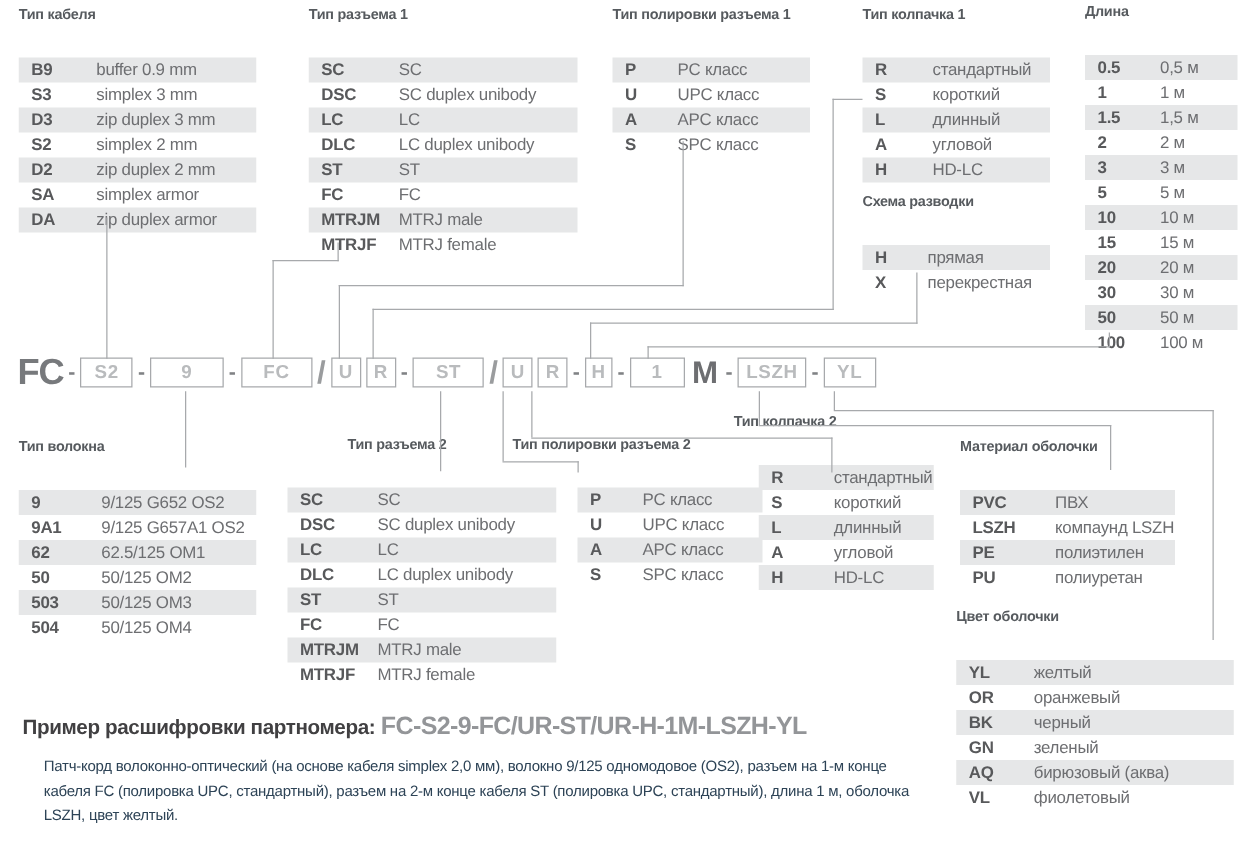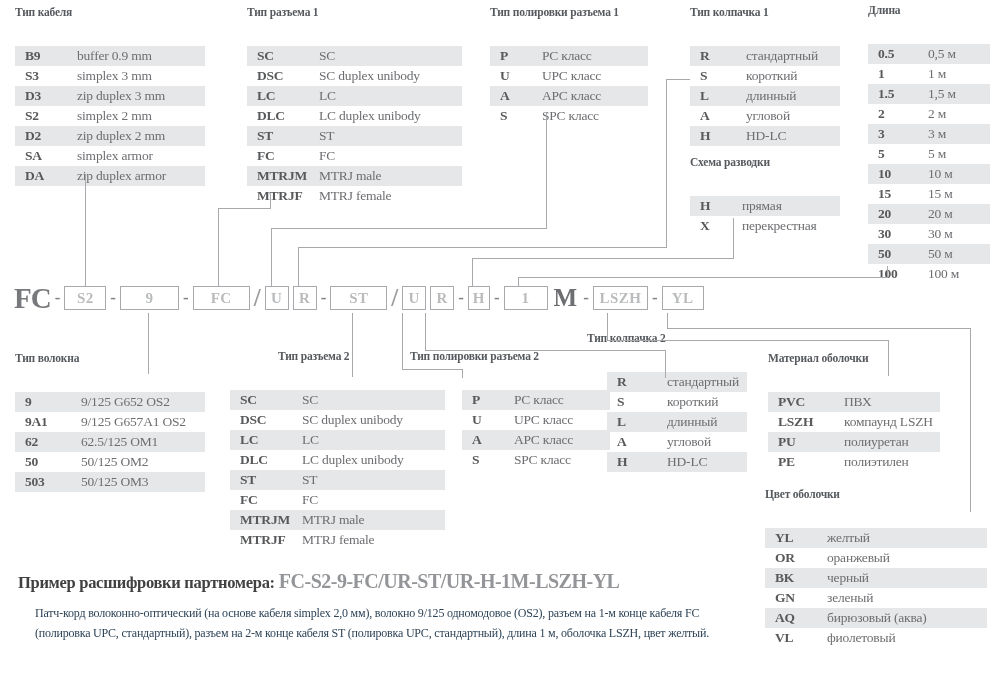--- a/index.html
+++ b/index.html
@@ -1,18 +1,18 @@
 <!DOCTYPE html>
 <html><head>
 <meta charset="utf-8">
 <style>
   html,body{margin:0;padding:0;background:#fff;}
   .sheet{
     position:relative;width:996px;height:676px;background:#fff;overflow:hidden;
-    font-family:Liberation Serif, serif;color:#58595b;
+    font-family:Liberation Sans, sans-serif;color:#58595b;
   }
   
   .tbl{position:absolute;}
   .tbl-title{
     margin:0 0 7px 0;font-size:11.5px;font-weight:700;color:#565a5e;
     letter-spacing:-0.2px;white-space:nowrap;
   }
   .rows{display:block;margin-top:28px;}
   .row{display:flex;height:20px;line-height:20px;padding-left:10px;box-sizing:border-box;}
   .row:nth-child(odd){background:#e6e7e8;}
@@ -262,20 +262,24 @@
         <span class="desc">62.5/125 OM1</span>
       </div>
         <div class="row">
         <span class="code">50</span>
         <span class="desc">50/125 OM2</span>
       </div>
         <div class="row">
         <span class="code">503</span>
         <span class="desc">50/125 OM3</span>
       </div>
+        <div class="row">
+        <span class="code">504</span>
+        <span class="desc">50/125 OM4</span>
+      </div>
       </div>
   </section>
 
   <section class="tbl" style="left:230px;top:350px;width:215px;--cw:62px">
     <h3 class="tbl-title" style="margin-left:48px">Тип разъема 2</h3>
     <div class="rows">
 
     <div class="row">
         <span class="code">SC</span>
         <span class="desc">SC</span>
@@ -367,26 +371,26 @@
 
     <div class="row">
         <span class="code">PVC</span>
         <span class="desc">ПВХ</span>
       </div>
         <div class="row">
         <span class="code">LSZH</span>
         <span class="desc">компаунд LSZH</span>
       </div>
         <div class="row">
+        <span class="code">PE</span>
+        <span class="desc">полиэтилен</span>
+      </div>
+        <div class="row">
         <span class="code">PU</span>
         <span class="desc">полиуретан</span>
-      </div>
-        <div class="row">
-        <span class="code">PE</span>
-        <span class="desc">полиэтилен</span>
       </div>
       </div>
   </section>
 
   <section class="tbl" style="left:765px;top:488px;width:222px;--cw:52px">
     <h3 class="tbl-title">Цвет оболочки</h3>
     <div class="rows">
 
     <div class="row">
         <span class="code">YL</span>

